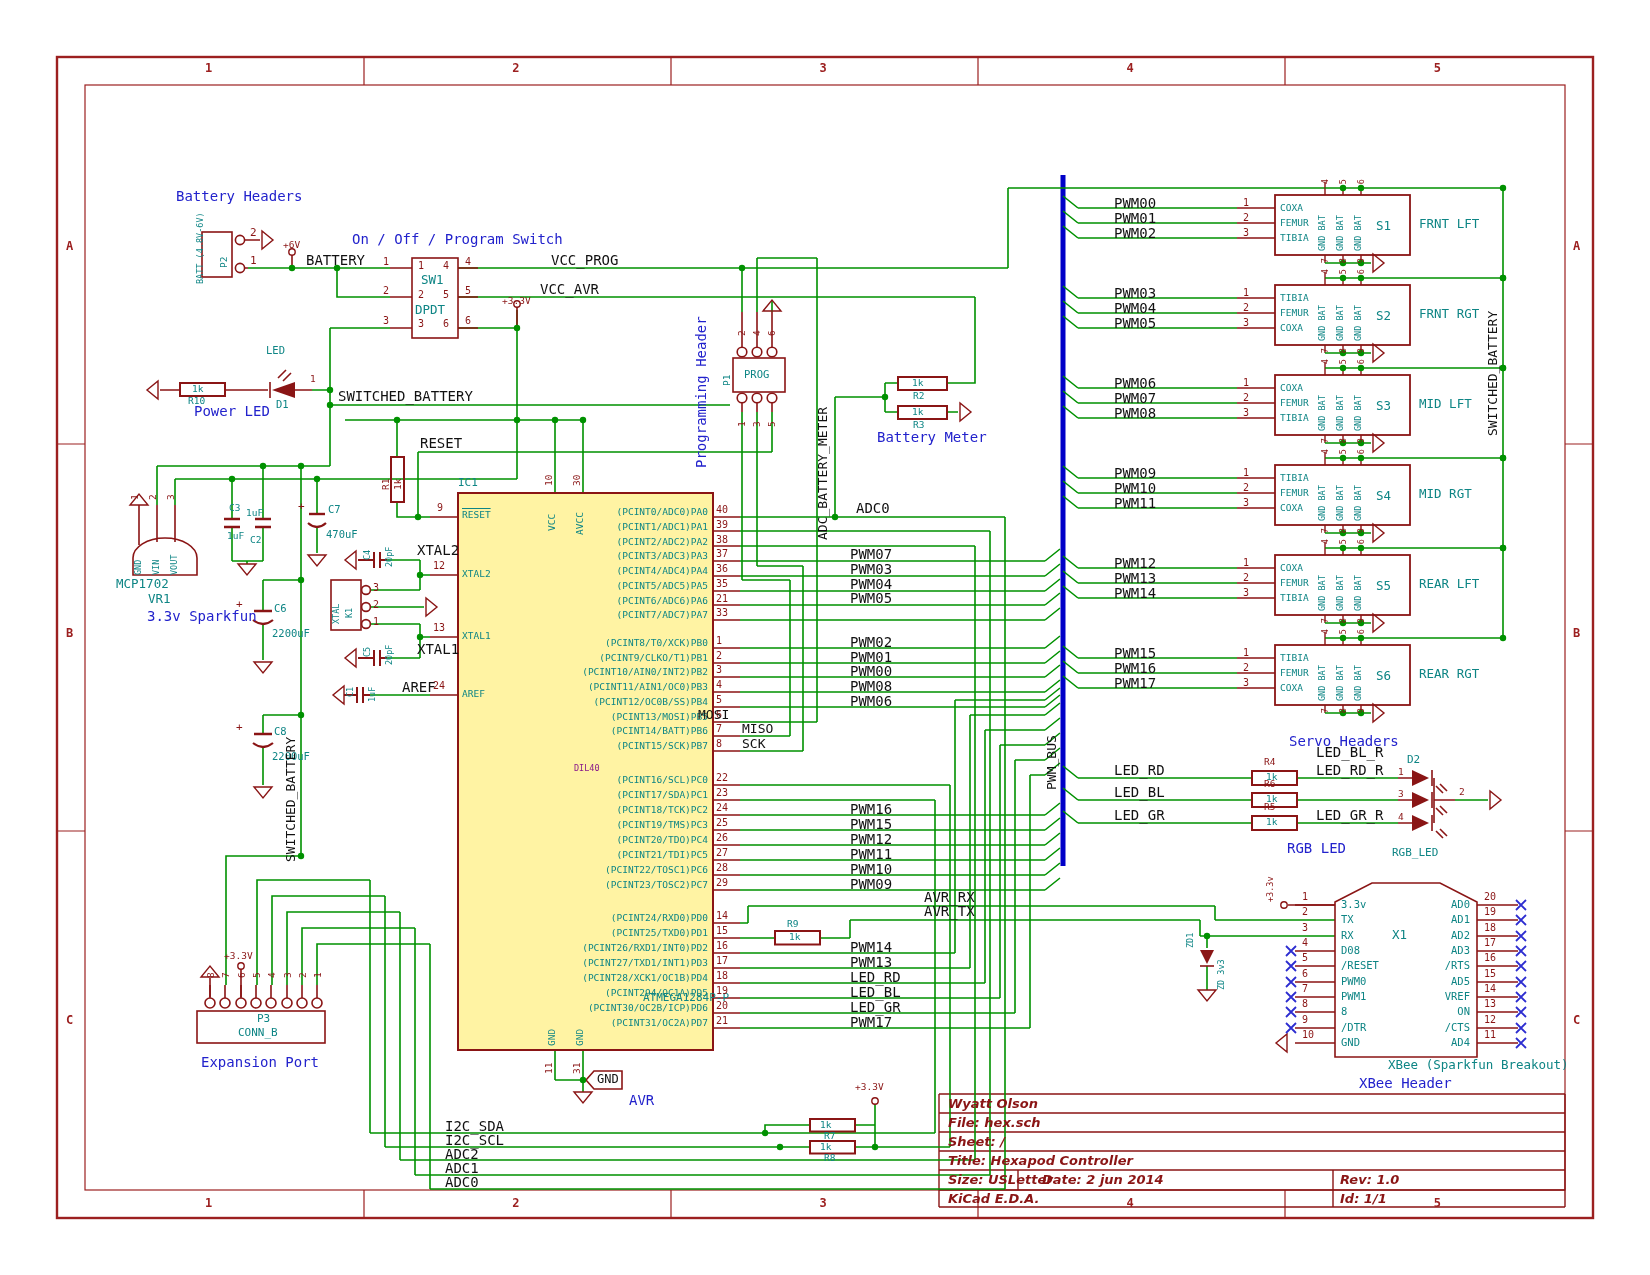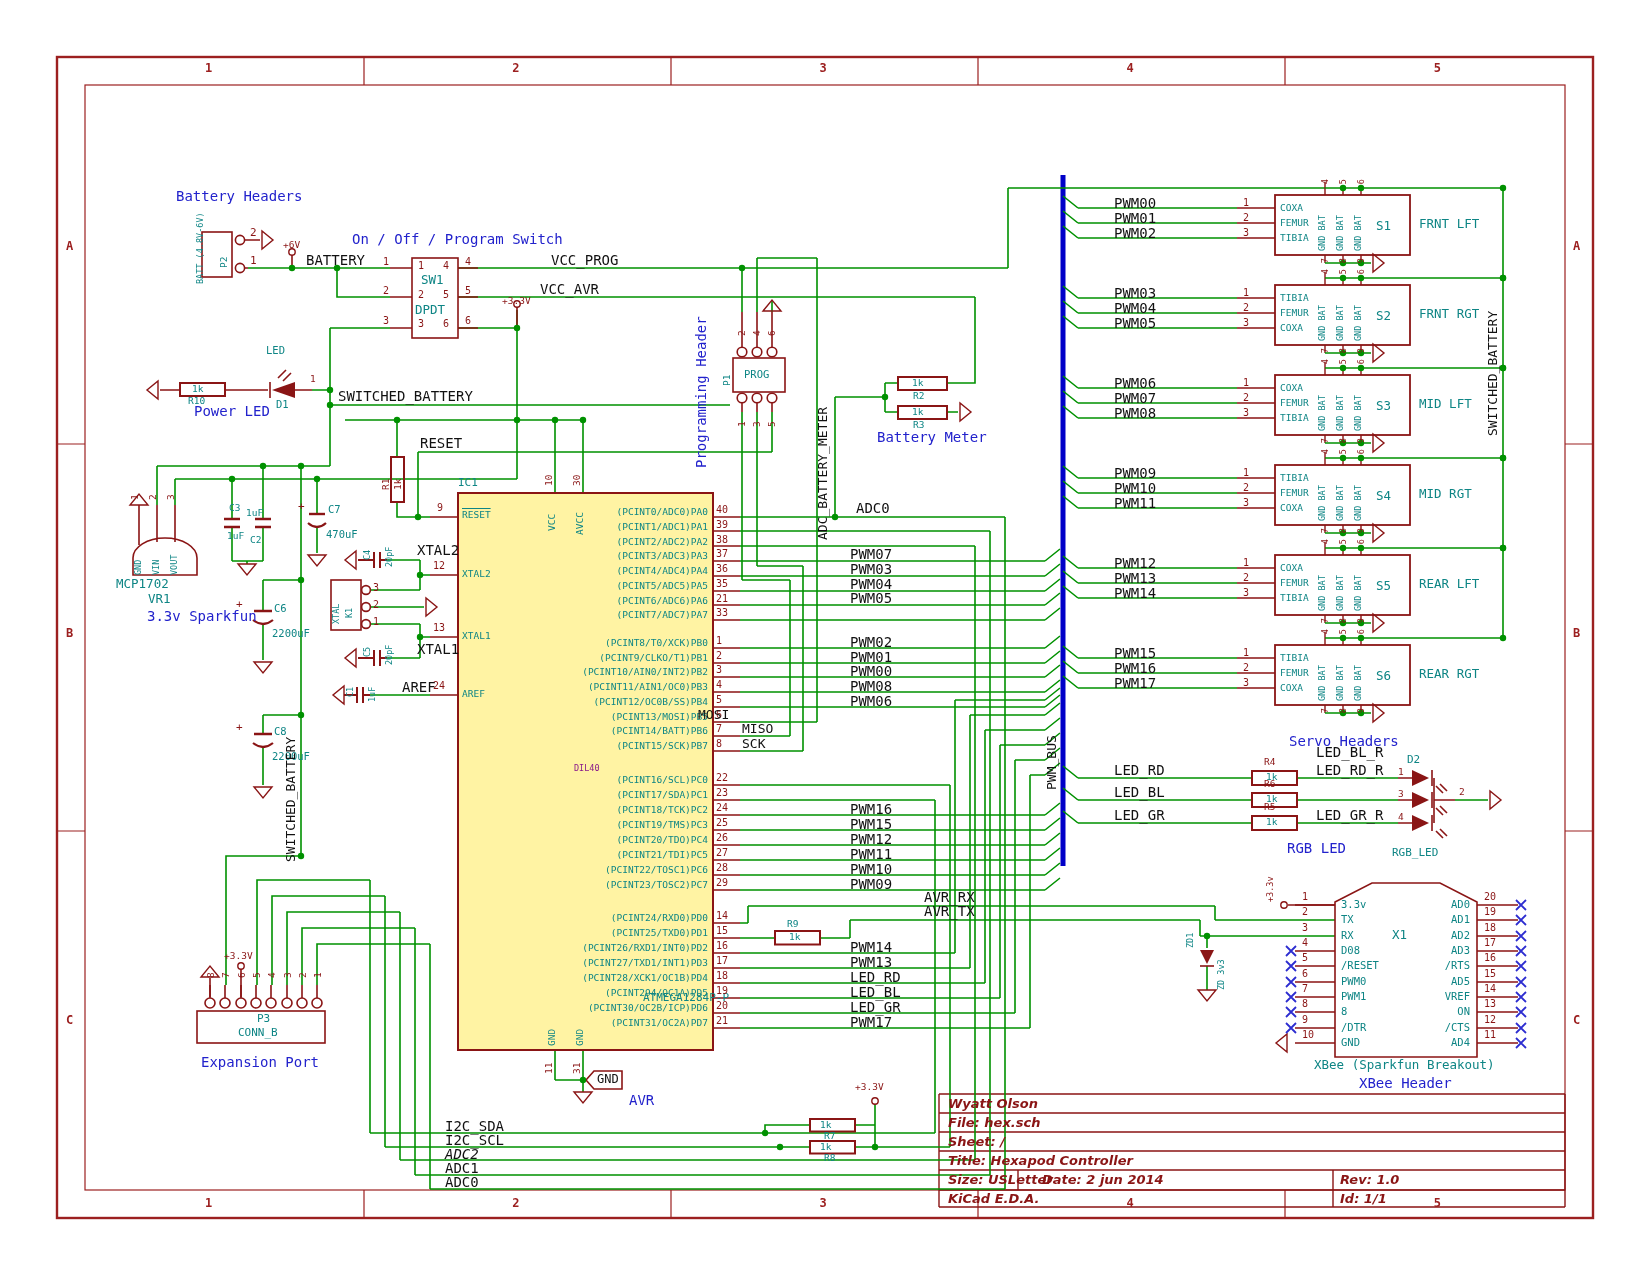--- a/index.html
+++ b/index.html
@@ -805,21 +805,21 @@
       <div class="t red9 v" style="top: 964px; height: 14px; left: 297.8px;">2</div>
       <div class="t red9 v" style="top: 964px; height: 14px; left: 313.1px;">1</div>
     </div>
 <div class="t teal11" style="left:257px;top:1013px">P3</div>
 <div class="t teal11" style="left:238px;top:1027px">CONN_B</div>
 
 <div>
 
 <div class="bot" style="top: 1118px;">I2C_SDA</div>
       <div class="bot" style="top: 1132px;">I2C_SCL</div>
-      <div class="bot" style="top: 1146px; font-style: italic;">ADC2</div>
+      <div class="bot" style="top: 1146px;">ADC2</div>
       <div class="bot" style="top: 1160px;">ADC1</div>
       <div class="bot" style="top: 1174px;">ADC0</div>
     </div>
 <div class="t teal9" style="left:820px;top:1120px">1k</div>
 <div class="t teal9" style="left:824px;top:1131px">R7</div>
 <div class="t teal9" style="left:820px;top:1142px">1k</div>
 <div class="t teal9" style="left:824px;top:1153px">R8</div>
 <div class="t red9" style="left:855px;top:1082px">+3.3V</div>
 
 <div class="t red8 v" style="left:1266px;top:874px;height:28px">+3.3v</div>
@@ -905,21 +905,21 @@
   </div>
       <div class="row" style="top: 1027.64px;">
     <span class="xnumr">12</span>
     <span class="xnamer">/CTS</span>
   </div>
       <div class="row" style="top: 1042.97px;">
     <span class="xnumr">11</span>
     <span class="xnamer">AD4</span>
   </div>
     </div>
-<div class="t teal12" style="left:1314px;top:1058px">XBee (Sparkfun Breakout)</div>
+<div class="t teal12" style="left:1388px;top:1058px">XBee (Sparkfun Breakout)</div>
 
 <div class="t tb" style="left:948px;top:1097px">Wyatt Olson</div>
 <div class="t tb" style="left:948px;top:1116px">File: hex.sch</div>
 <div class="t tb" style="left:948px;top:1135px">Sheet: /</div>
 <div class="t tb" style="left:948px;top:1154px">Title: Hexapod Controller</div>
 <div class="t tb" style="left:948px;top:1173px">Size: USLetter</div>
 <div class="t tb" style="left:1042px;top:1173px">Date: 2 jun 2014</div>
 <div class="t tb" style="left:1340px;top:1173px">Rev: 1.0</div>
 <div class="t tb" style="left:948px;top:1192px">KiCad E.D.A.</div>
 <div class="t tb" style="left:1340px;top:1192px">Id: 1/1</div>

